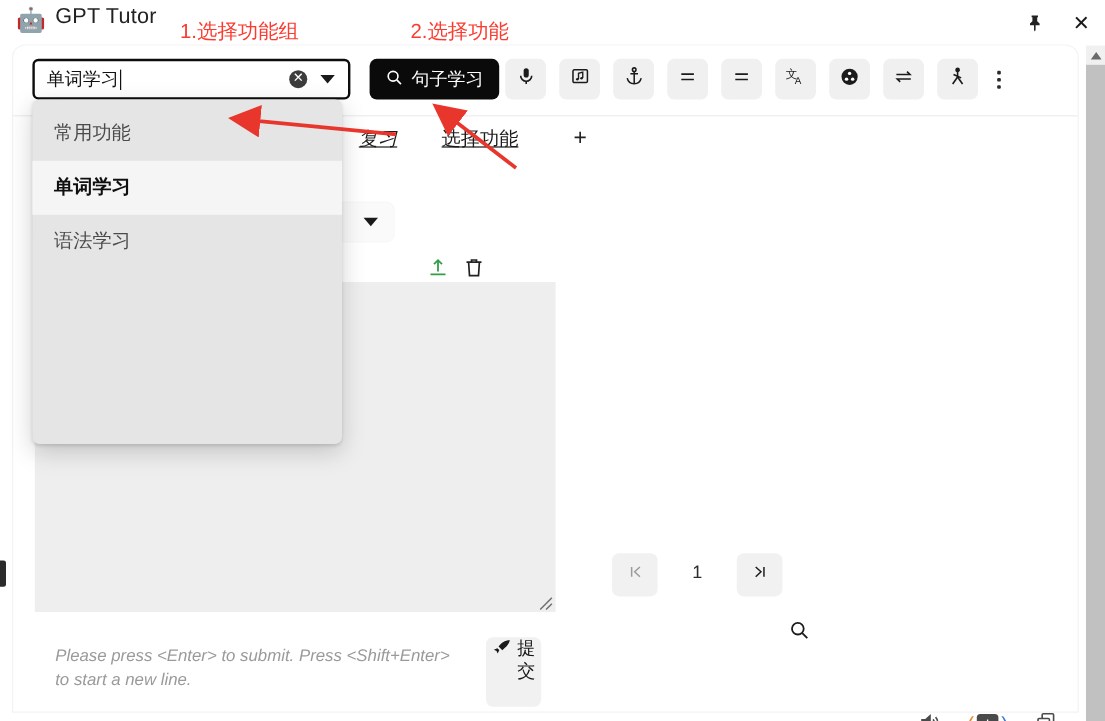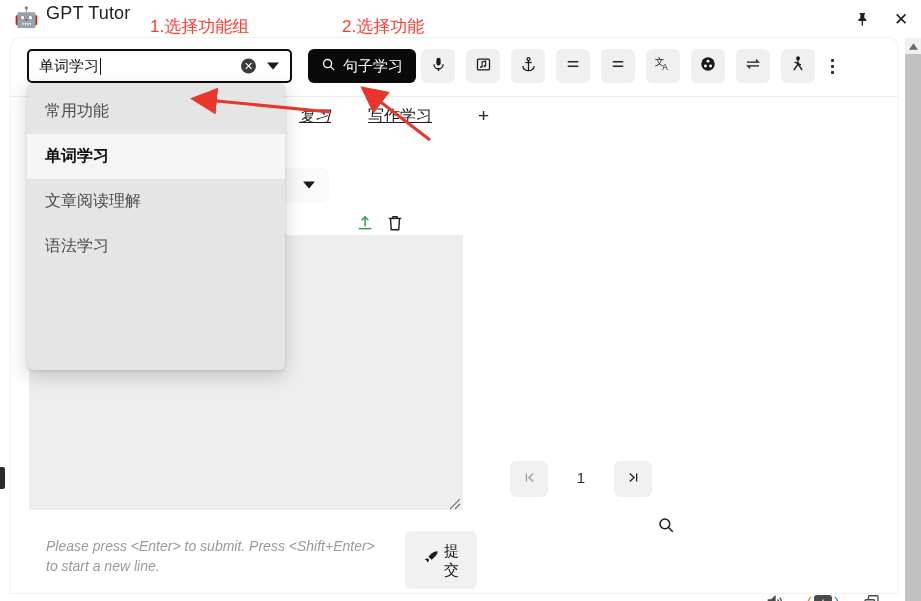--- a/index.html
+++ b/index.html
@@ -221,24 +221,24 @@
     width: 13px; height: 13px;
     color: #6d6d6d;
   }
   .hint {
     position: absolute; left: 35px; top: 396px;
     width: 340px;
     font-size: 14px; color: #9a9a9a; line-height: 20px; font-style: italic;
   }
   .submit-btn {
     position: absolute; left: 394px; top: 391px;
-    width: 72px; height: 58px;
+    width: 46px; height: 58px;
     background: #f1f1f1;
     border-radius: 6px;
-    display: flex; align-items: center; justify-content: center;
+    display: flex; justify-content: center;
     gap: 3px;
     cursor: pointer;
   }
   .submit-btn .lbl {
     font-size: 15px; color: #171717;
     width: 17px; line-height: 19px;
     text-align: center;
   }
 
   
@@ -493,21 +493,21 @@
 
       <div class="kebab" style="left:810px">
         <i></i>
           <i></i>
           <i></i>
       </div>
     </div>
 
     <div class="tabs">
       <div class="tab tab-review">复习</div>
-      <div class="tab tab-history">写作学习</div>
+      <div class="tab tab-history">选择功能</div>
       <div class="tab-add">+</div>
     </div>
 
     <div class="leftpane">
       <div class="selectrow">
         <div class="fake-select">
           <span class="sc"></span>
         </div>
       </div>
 
@@ -615,21 +615,20 @@
         </div>
       </div>
     </div>
 
     <div class="hairline" style="left:0; top:58px; width:887px;"></div>
   </div>
 
   <div class="dropdown">
     <div class="dd-item">常用功能</div>
     <div class="dd-item selected">单词学习</div>
-    <div class="dd-item">文章阅读理解</div>
     <div class="dd-item">语法学习</div>
   </div>
 
   <div class="edge-handle"></div>
 
   <div class="scrollbar">
     <div class="sb-up">
       <svg width="9" height="7" viewBox="0 0 10 7" fill="#6a6a6a">
           <path d="M5 0 10 7H0z"></path>
         </svg>

